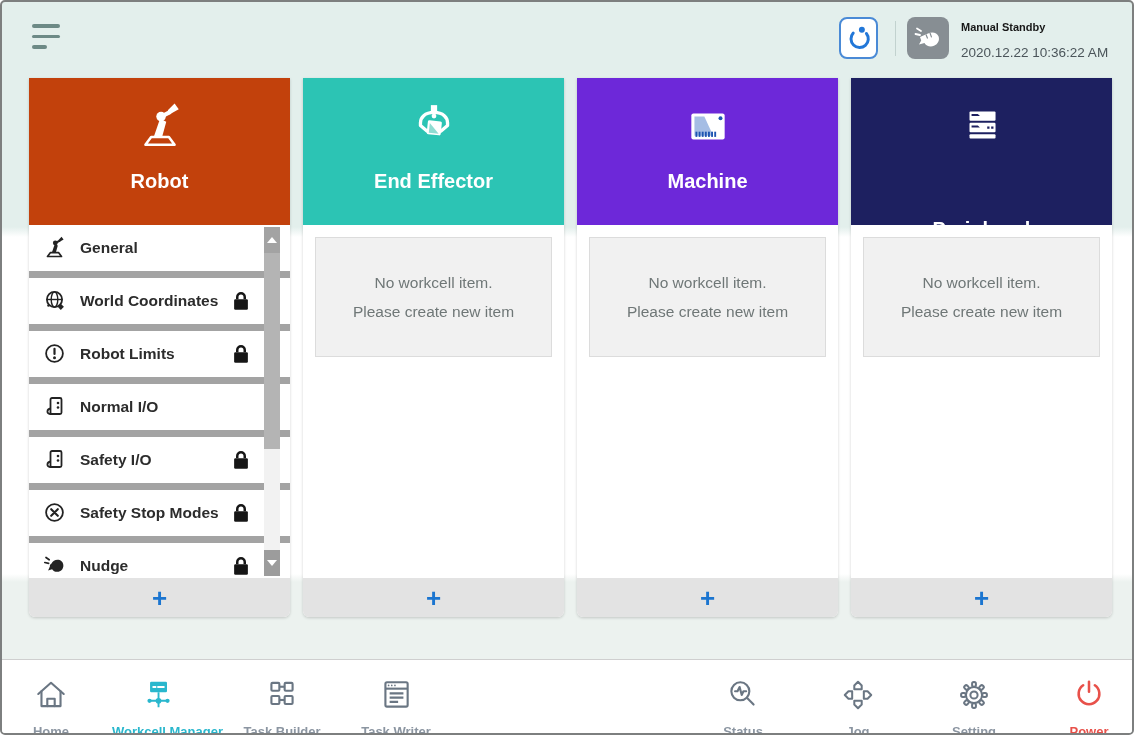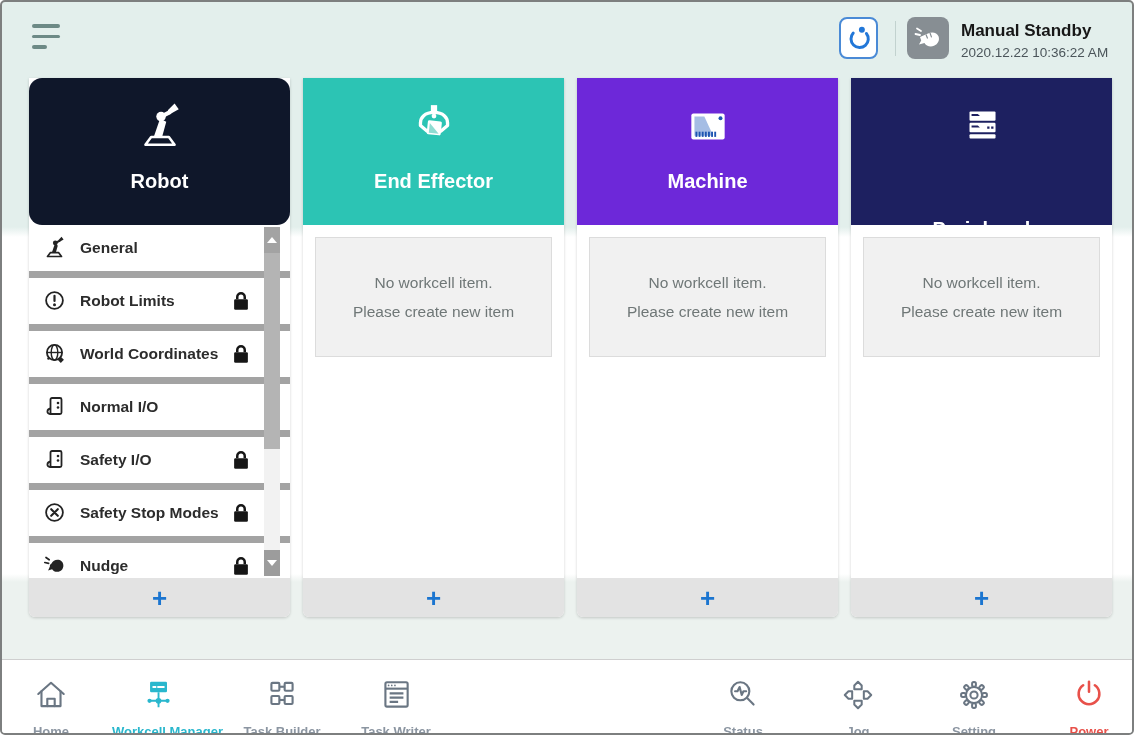--- a/index.html
+++ b/index.html
@@ -25,33 +25,33 @@
     background:#fff; border:2px solid #4a8ad6; border-radius:8px;
     display:flex; align-items:center; justify-content:center;
   }
   .top-divider { position:absolute; left:893px; top:19px; width:1px; height:35px; background:#c2d2cf; }
   .mode-btn {
     position:absolute; left:905px; top:15px; width:42px; height:42px;
     background:#878e93; border-radius:8px;
     display:flex; align-items:center; justify-content:center;
   }
   .status-text { position:absolute; left:959px; top:19px; }
-  .status-title { font-size:17px; font-weight:bold; color:#171717; }
-  .status-datetime { font-size:13.5px; color:#4b555a; margin-top:4px; }
+  .status-title { font-size:11px; font-weight:bold; color:#171717; }
+  .status-datetime { font-size:13.5px; color:#4b555a; margin-top:12px; }
 
   
   .col {
     position:absolute; top:76px; width:261px; height:539px;
     background:#fff; border-radius:0 0 6px 6px; overflow:hidden;
     box-shadow:0 1px 3px rgba(0,0,0,.18);
     display:flex; flex-direction:column;
   }
   .col.c0 { left:27px; } .col.c1 { left:301px; } .col.c2 { left:575px; } .col.c3 { left:849px; }
   .col-header { height:147px; flex:0 0 147px; display:flex; flex-direction:column; align-items:center; }
-  .c0 .col-header { background:#0f172a;border-radius:13px; }
+  .c0 .col-header { background:#c2410c; }
   .c1 .col-header { background:#2cc4b4; }
   .c2 .col-header { background:#6d28d9; }
   .c3 .col-header { background:#1d2060;gap:48px; }
   .col-header .hicon { margin-top:24px; height:50px; }
   .col-title { color:#fff; font-size:20px; font-weight:bold; margin-top:18px; }
   .col-body { flex:1; position:relative; background:#fff; overflow:hidden; }
   .col-add {
     flex:0 0 39px; background:#e3e3e3; display:flex; align-items:center; justify-content:center;
     color:#1b75d0; font-size:26px; font-weight:bold; cursor:pointer; line-height:1;
   }
@@ -160,45 +160,45 @@
               <path d="M12.3 7 L17 4.6" stroke="currentColor" stroke-width="2"></path>
               <polygon points="16.3,6 20.6,3.4 18.5,0.8 15.3,4.3" fill="currentColor"></polygon>
             </svg>
           </span>
           <span class="rlabel">General</span>
         </div>
 
         <div class="row">
           <span class="ricon">
             <svg width="24" height="24" viewBox="0 0 24 24">
-              <circle cx="11.5" cy="11.5" r="8.4" fill="none" stroke="currentColor" stroke-width="1.8"></circle>
-              <path d="M11.5 6.8 v5.2" stroke="currentColor" stroke-width="2.2" stroke-linecap="round"></path>
-              <circle cx="11.5" cy="15.7" r="1.5" fill="currentColor"></circle>
-            </svg>
-          </span>
-          <span class="rlabel">Robot Limits</span>
-          <span class="lock">
-            <svg width="18" height="20" viewBox="0 0 14 16">
-              <path d="M4 6.5 V4.8 a3 3 0 0 1 6 0 V6.5" fill="none" stroke="currentColor" stroke-width="2"></path>
-              <rect x="1.5" y="6.5" width="11" height="8.5" rx="1" fill="currentColor"></rect>
-            </svg>
-          </span>
-        </div>
-
-        <div class="row">
-          <span class="ricon">
-            <svg width="24" height="24" viewBox="0 0 24 24">
               <circle cx="11.5" cy="10.5" r="7.6" fill="none" stroke="currentColor" stroke-width="1.8"></circle>
               <ellipse cx="11.5" cy="10.5" rx="3.3" ry="7.6" fill="none" stroke="currentColor" stroke-width="1.4"></ellipse>
               <path d="M4 10.5 h15" stroke="currentColor" stroke-width="1.4"></path>
               <rect x="15.6" y="15.6" width="4.4" height="4.4" transform="rotate(45 17.8 17.8)" fill="currentColor"></rect>
               <circle cx="5.5" cy="16.5" r="1.3" fill="currentColor"></circle>
             </svg>
           </span>
           <span class="rlabel">World Coordinates</span>
+          <span class="lock">
+            <svg width="18" height="20" viewBox="0 0 14 16">
+              <path d="M4 6.5 V4.8 a3 3 0 0 1 6 0 V6.5" fill="none" stroke="currentColor" stroke-width="2"></path>
+              <rect x="1.5" y="6.5" width="11" height="8.5" rx="1" fill="currentColor"></rect>
+            </svg>
+          </span>
+        </div>
+
+        <div class="row">
+          <span class="ricon">
+            <svg width="24" height="24" viewBox="0 0 24 24">
+              <circle cx="11.5" cy="11.5" r="8.4" fill="none" stroke="currentColor" stroke-width="1.8"></circle>
+              <path d="M11.5 6.8 v5.2" stroke="currentColor" stroke-width="2.2" stroke-linecap="round"></path>
+              <circle cx="11.5" cy="15.7" r="1.5" fill="currentColor"></circle>
+            </svg>
+          </span>
+          <span class="rlabel">Robot Limits</span>
           <span class="lock">
             <svg width="18" height="20" viewBox="0 0 14 16">
               <path d="M4 6.5 V4.8 a3 3 0 0 1 6 0 V6.5" fill="none" stroke="currentColor" stroke-width="2"></path>
               <rect x="1.5" y="6.5" width="11" height="8.5" rx="1" fill="currentColor"></rect>
             </svg>
           </span>
         </div>
 
         <div class="row">
           <span class="ricon">

